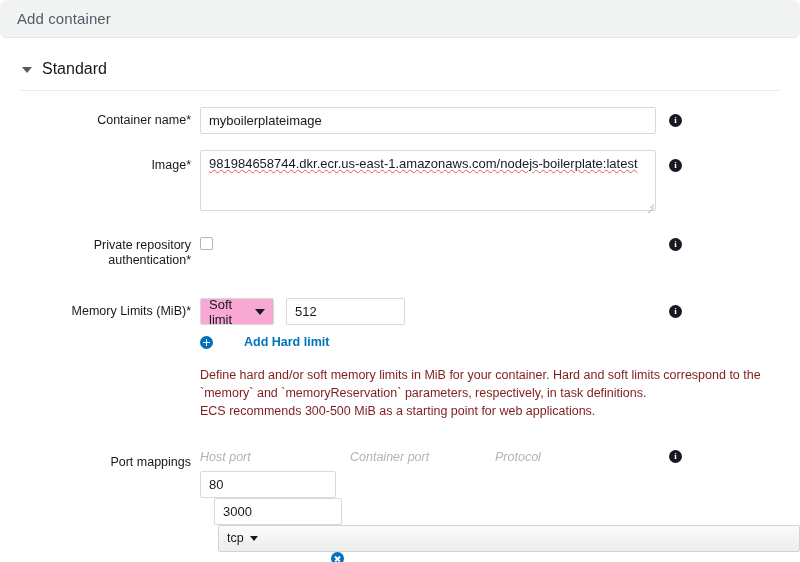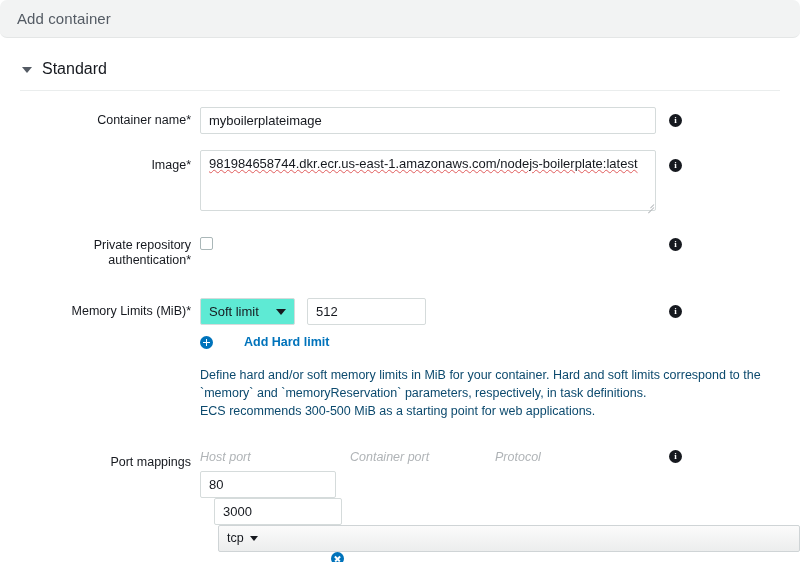--- a/index.html
+++ b/index.html
@@ -185,24 +185,24 @@
     text-align: center;
     font-family: "Liberation Serif", serif;
     left: 469px;
   }
 
   
   .mem-line { display: flex; align-items: center; }
   .select {
     box-sizing: border-box;
     height: 27px;
-    width: 95px;
+    width: 74px;
     border: 1px solid #d5dbdb;
     border-radius: 2px;
-    background: #5eead4;
+    background: #f9a8d4;
     display: flex;
     align-items: center;
     justify-content: space-between;
     padding: 0 8px;
     font-size: 13px;
     color: #16191f;
   }
   .select .tri {
     width: 0; height: 0;
     border-left: 5px solid transparent;
@@ -231,21 +231,21 @@
   }
   .plus::before, .plus::after {
     content: "";
     position: absolute;
     background: #fff;
   }
   .plus::before { left: 3px; right: 3px; top: 6px; height: 1.6px; }
   .plus::after { top: 3px; bottom: 3px; left: 5.7px; width: 1.6px; }
 
   .helptext {
-    color: #0c4a6e;
+    color: #7f1d1d;
     font-size: 12.5px;
     line-height: 18px;
     margin-top: 14px;
   }
 
   
   .ports-head {
     display: flex;
     font-style: italic;
     color: #b0b4b7;

